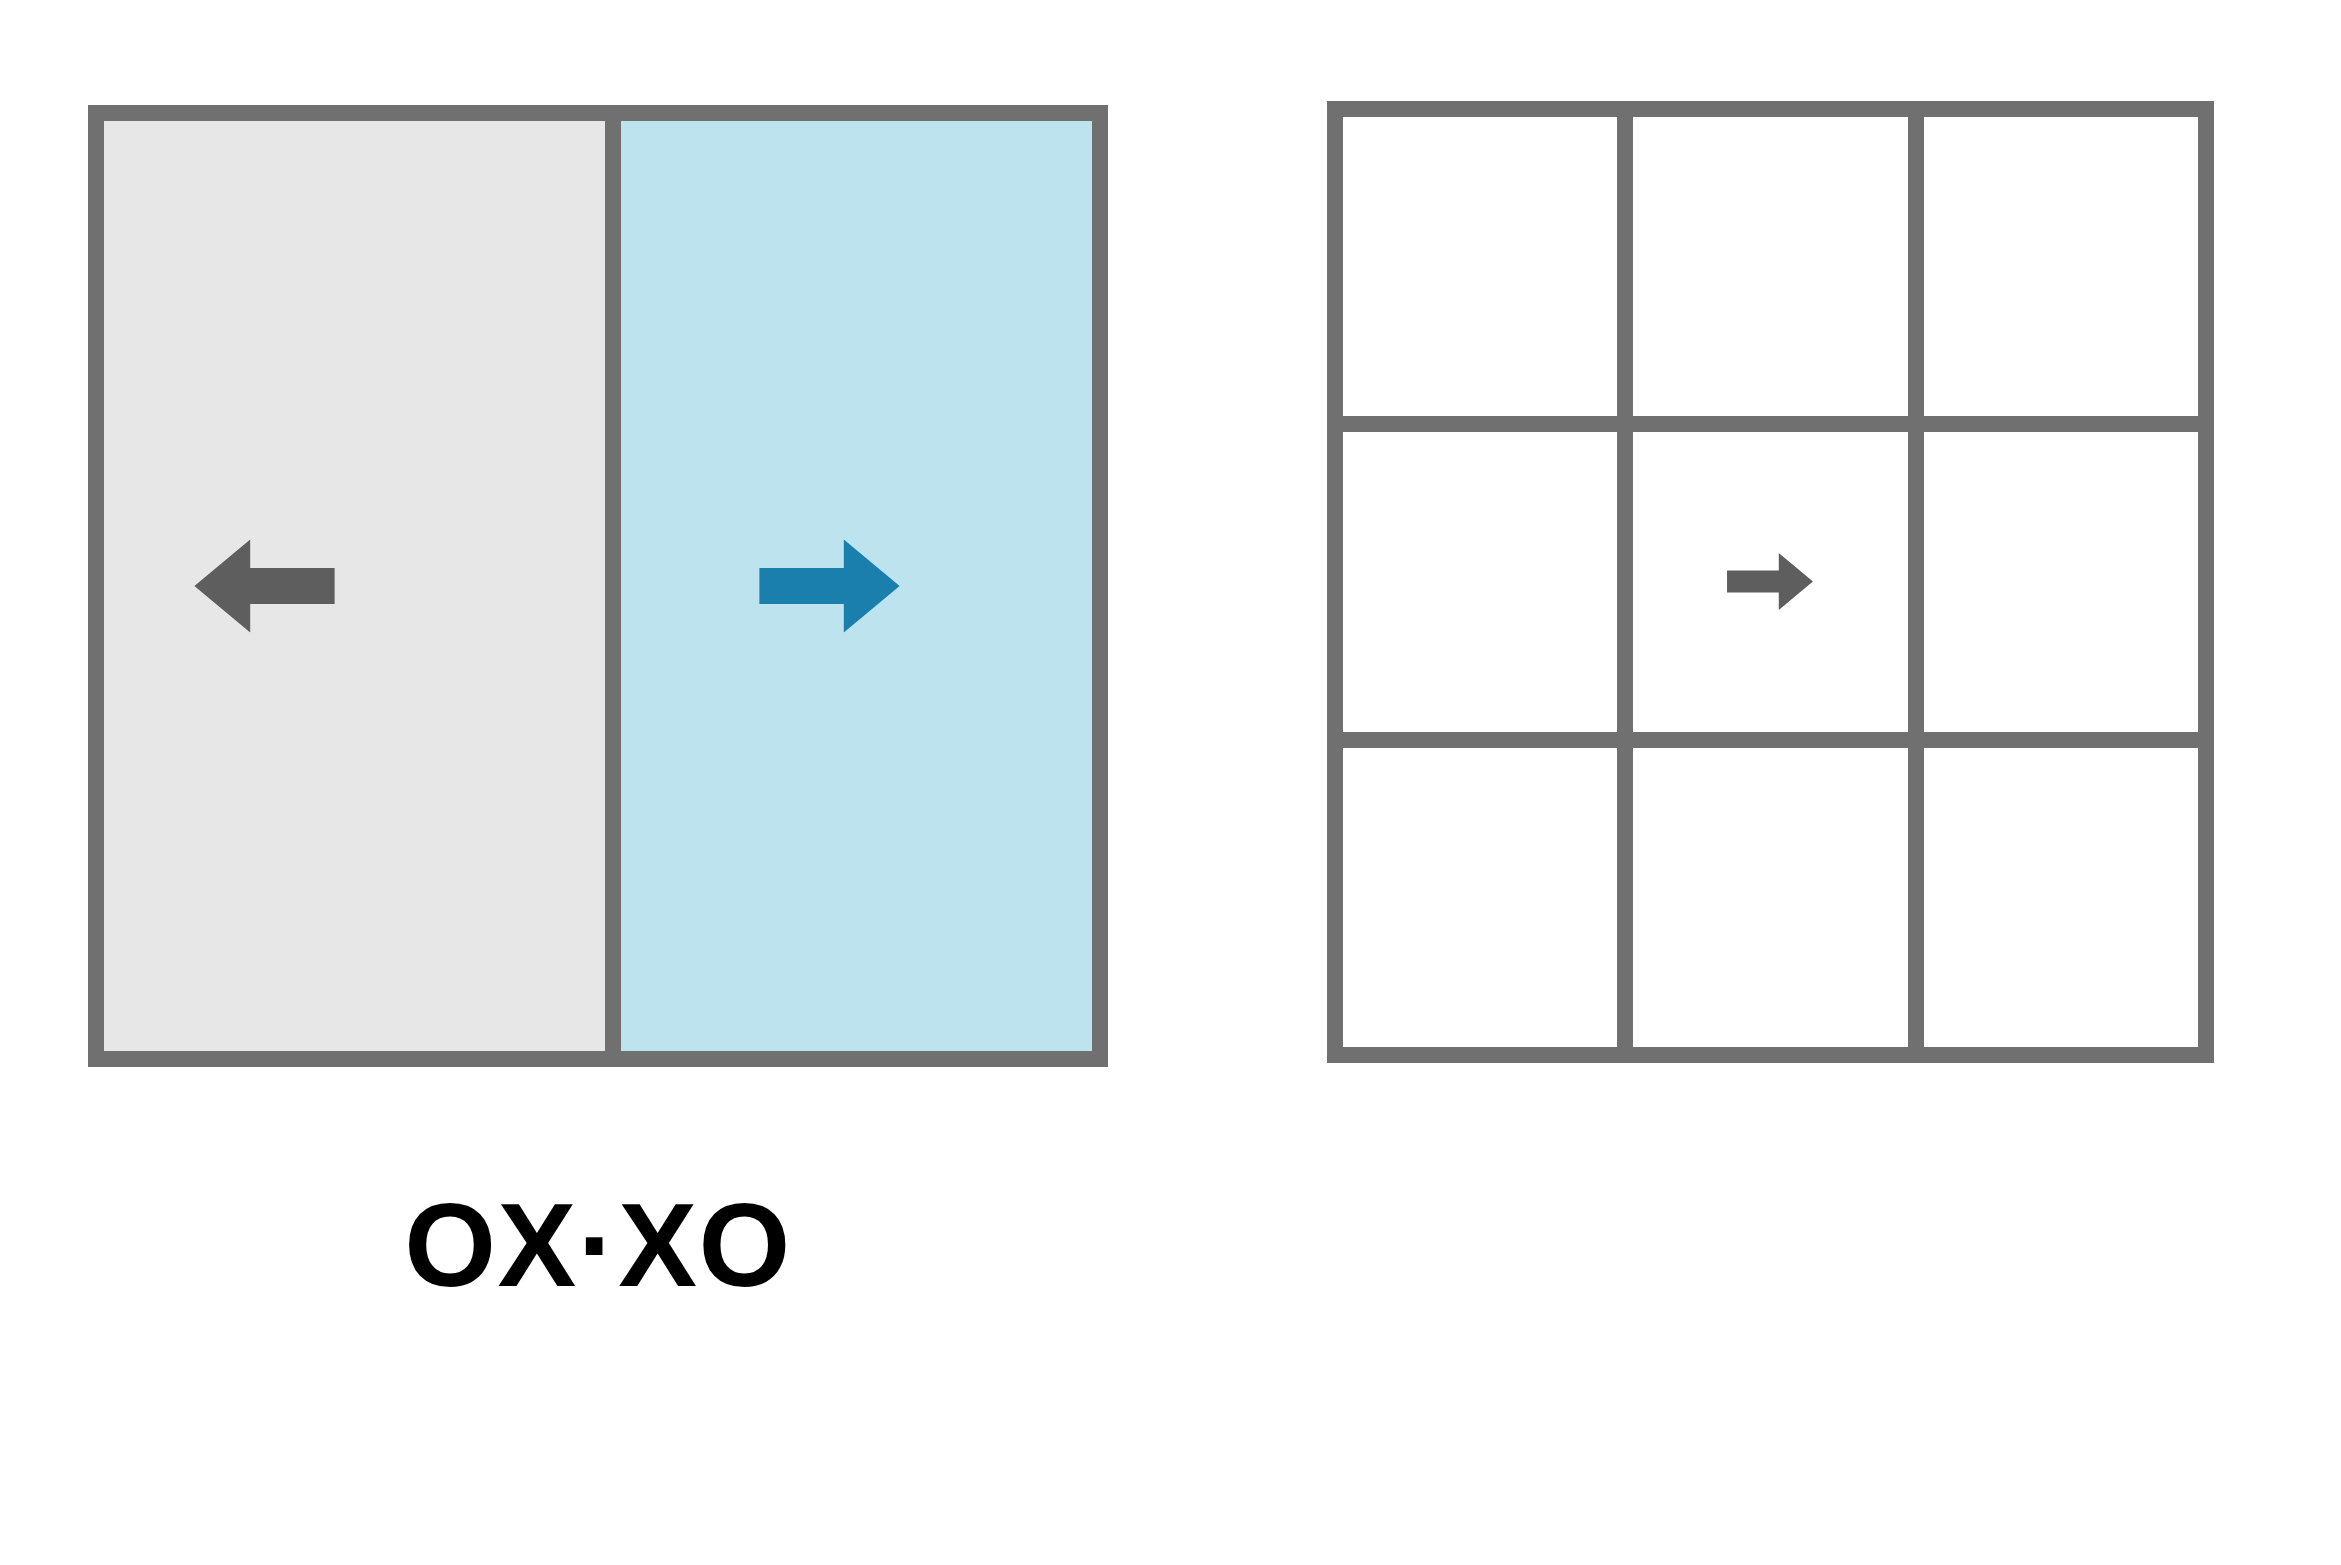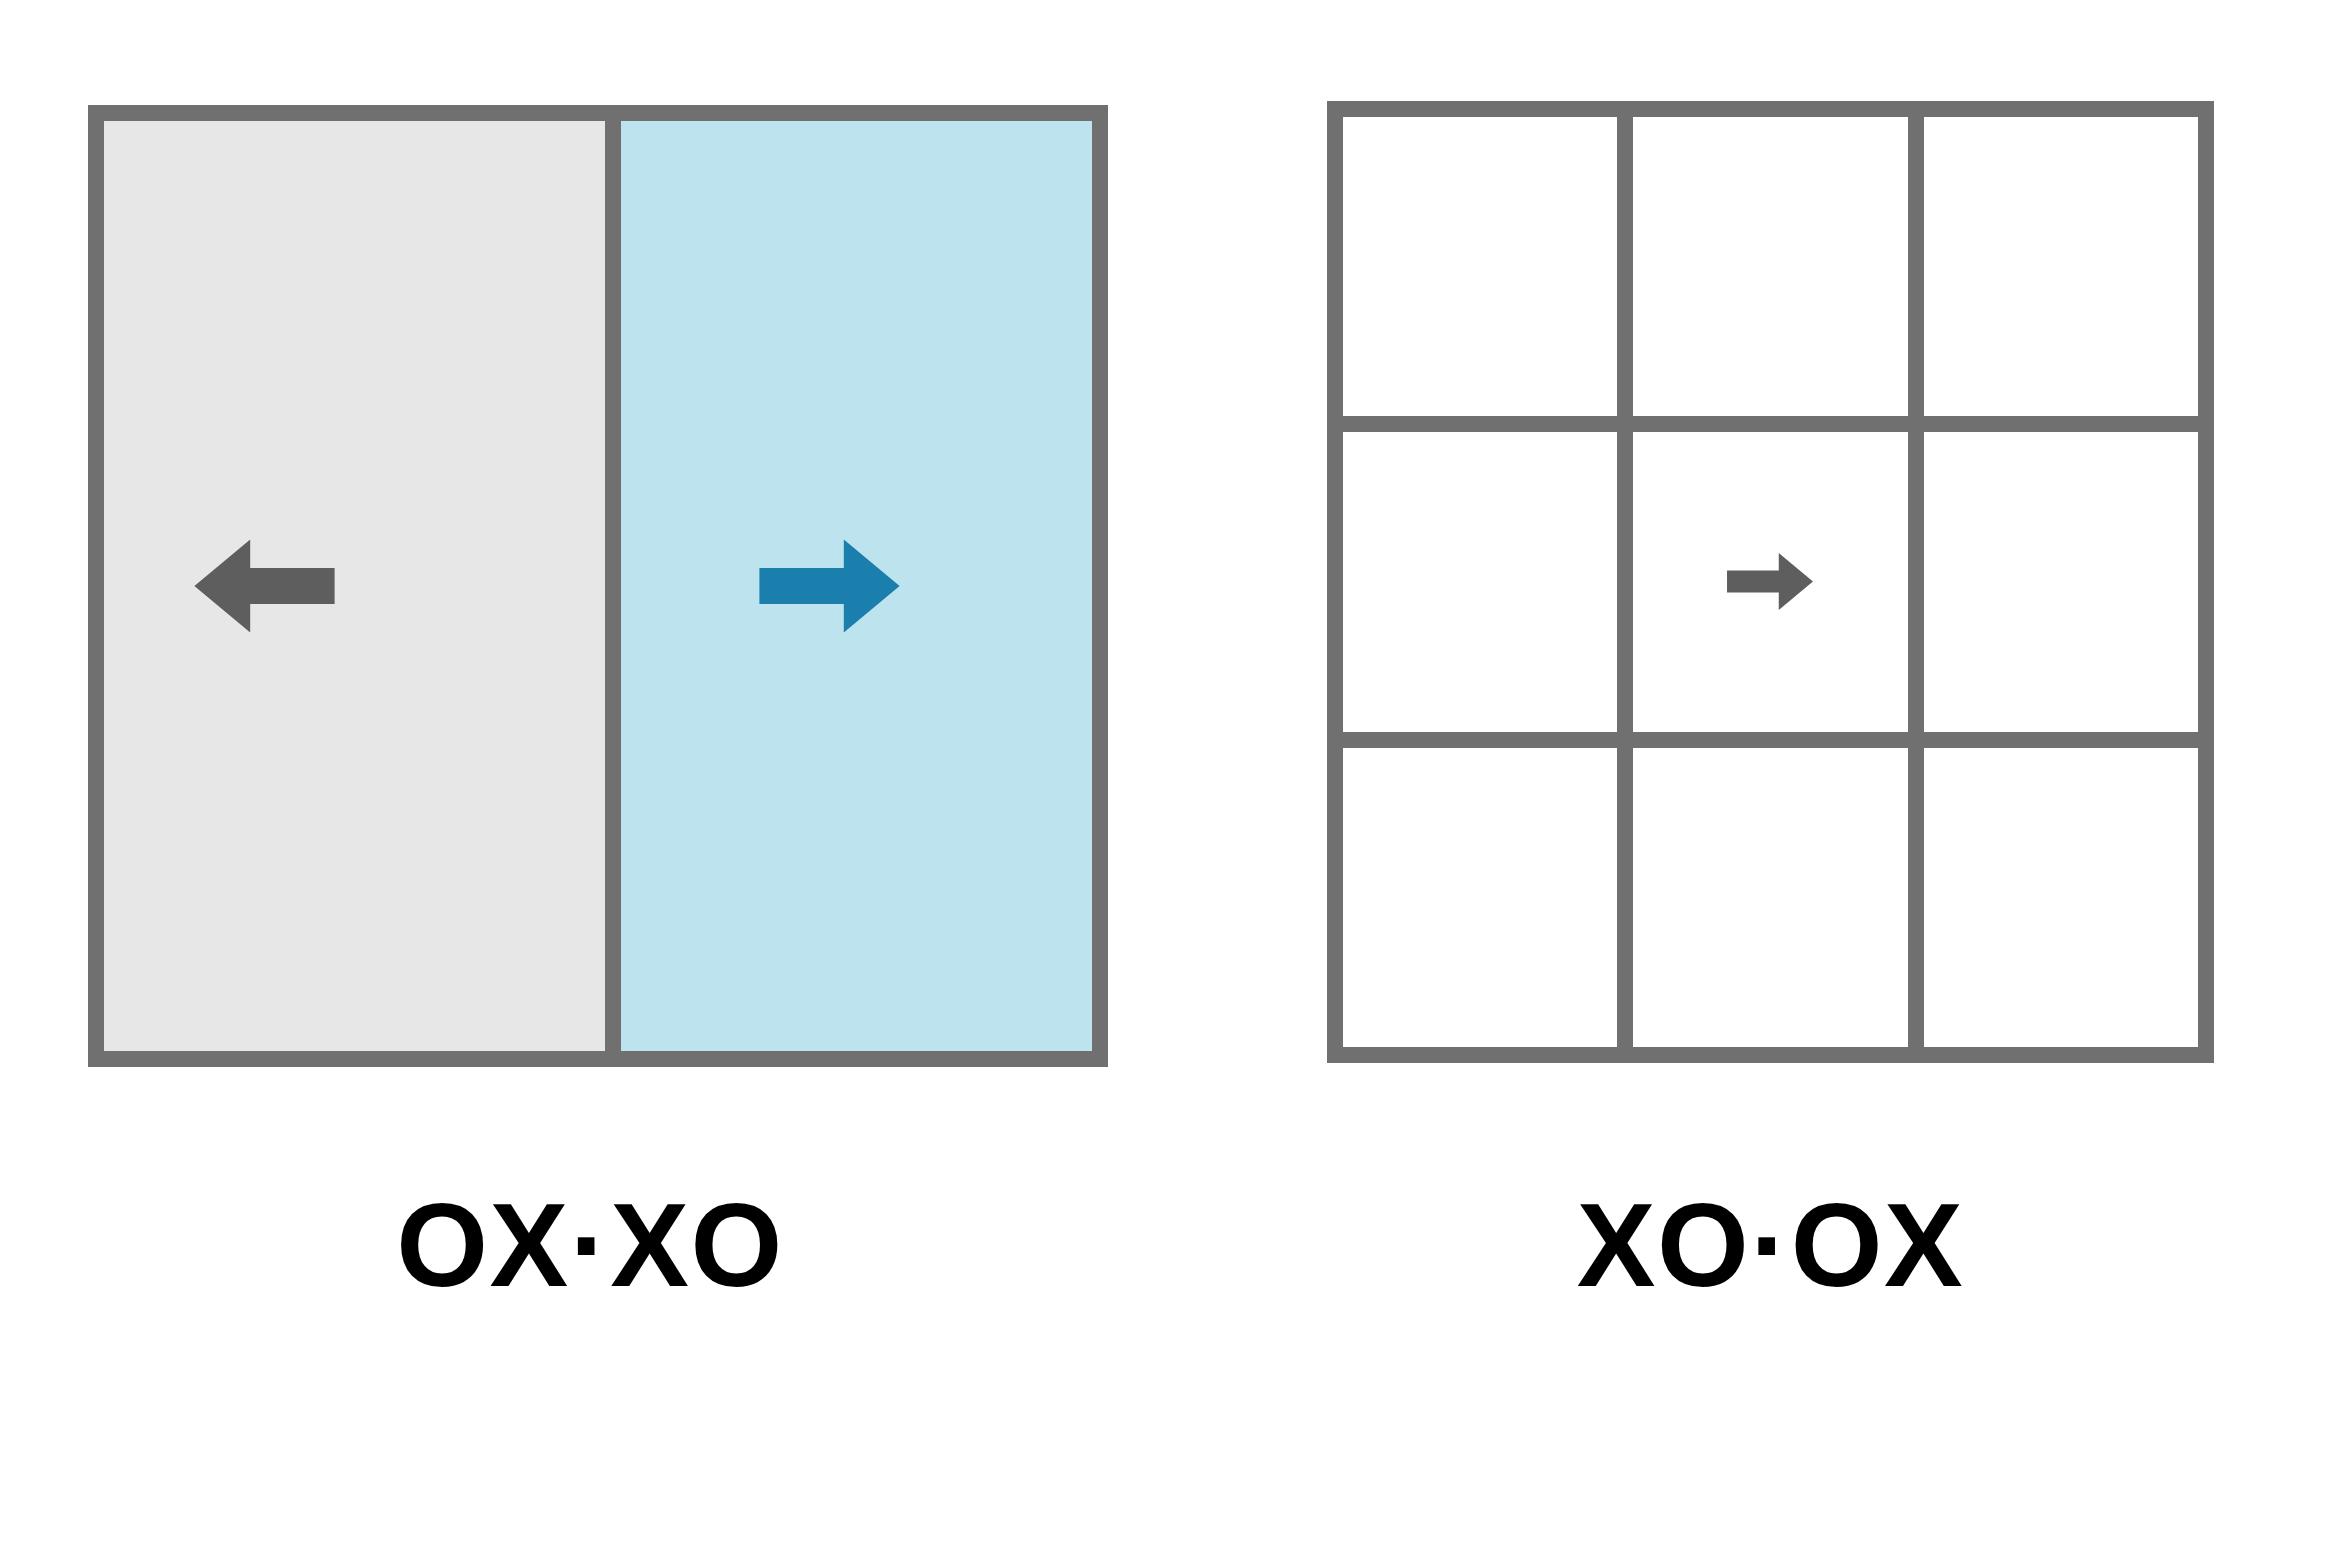--- a/index.html
+++ b/index.html
@@ -100,21 +100,21 @@
     position: absolute;
     text-align: center;
     color: #000000;
     font-weight: bold;
     font-size: 118px;
     letter-spacing: 1.4px;
     white-space: nowrap;
     font-family: "Liberation Sans", sans-serif;
   }
   .caption-left {
-    left: 80px;
+    left: 88px;
     top: 1177px;
     width: 1020px;
   }
   .caption-right {
     left: 1327px;
     top: 1177px;
     width: 887px;
   }
 </style>
 </head>
@@ -165,16 +165,15 @@
       </div>
       <div class="grid-cell"></div>
 
       <div class="grid-cell"></div>
       <div class="grid-cell"></div>
       <div class="grid-cell"></div>
 
     </div>
   </div>
 
-  <div class="caption caption-right">XO·OX</div>
 
 </div>
 
 
 </body></html>

